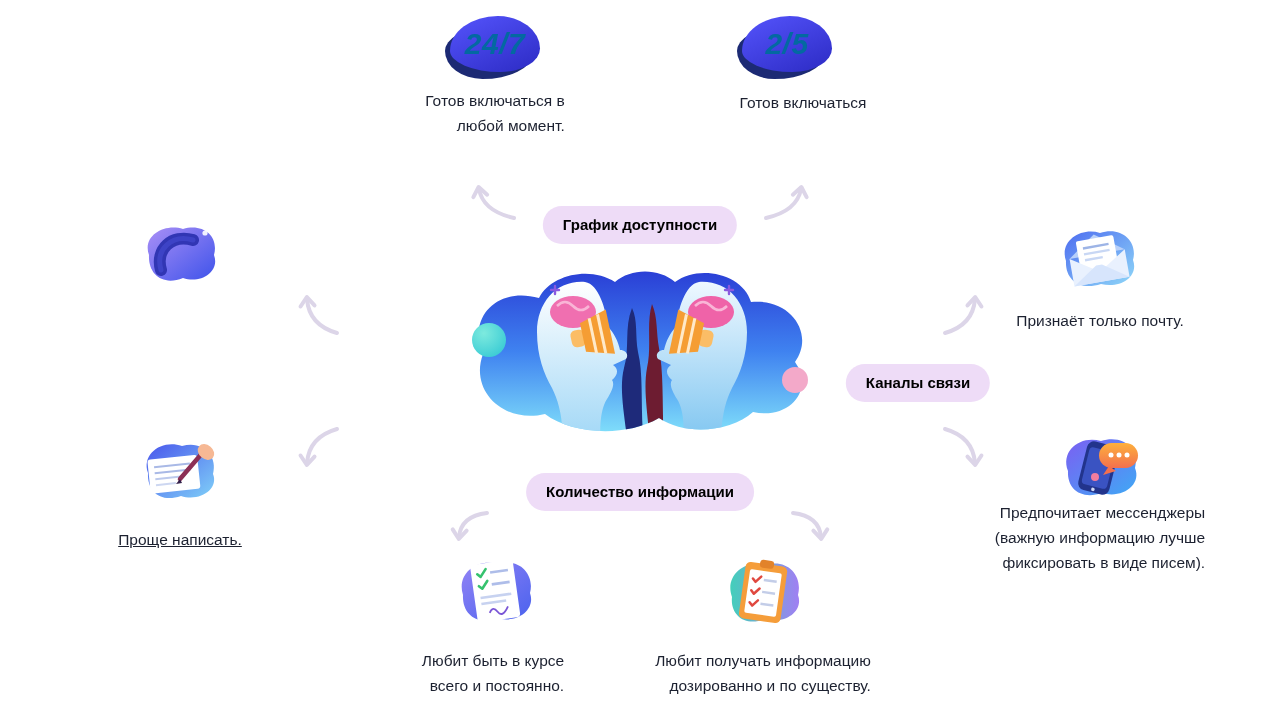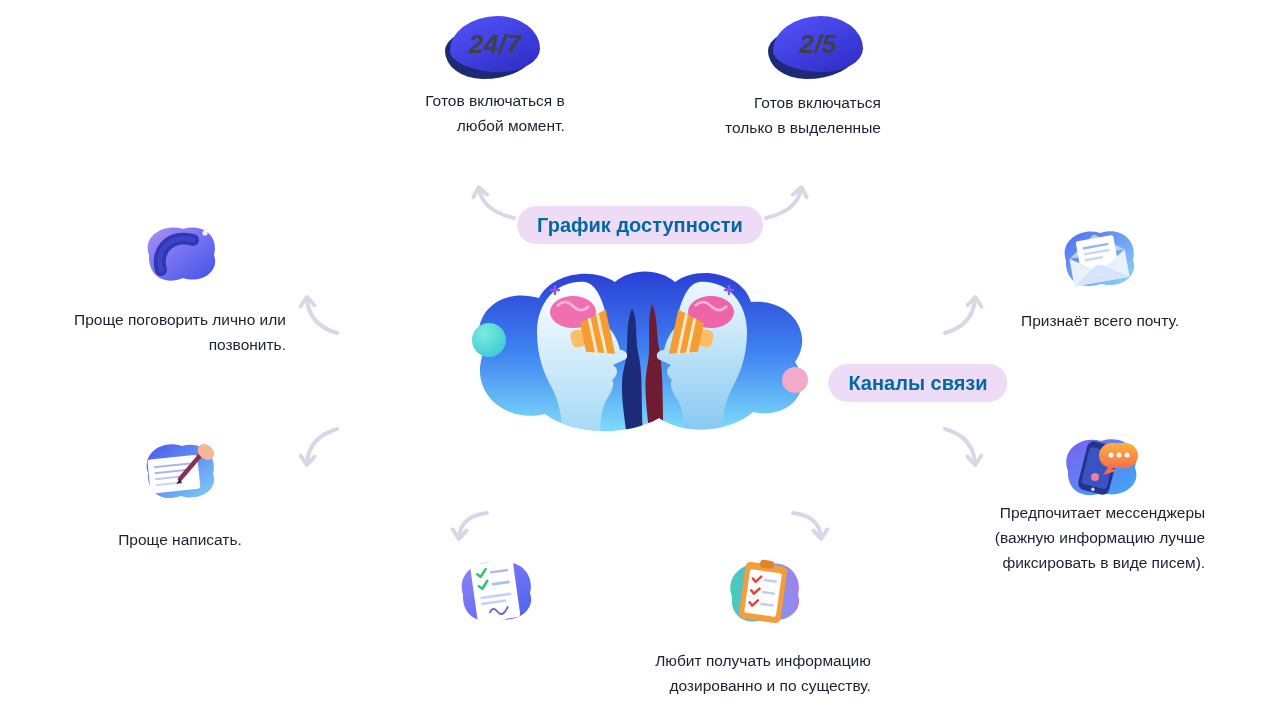--- a/index.html
+++ b/index.html
@@ -10,41 +10,41 @@
   }
   .arrows { position:absolute; inset:0; width:100%; height:100%; z-index:0; }
   .arrow-path { fill:none; stroke:#dcd5e8; stroke-width:4; stroke-linecap:round; }
 
   .figure { position:absolute; transform:translate(-50%,-50%); z-index:1; }
   .figure svg { display:block; }
 
   .pill {
     position:absolute; transform:translate(-50%,-50%); z-index:3;
     background:#eedcf7; border-radius:26px; padding:8px 20px;
-    font-weight:700; font-size:20px; line-height:22px; color:#0369a1;
+    font-weight:700; font-size:15px; line-height:22px; color:#000000;
     text-align:center; white-space:nowrap;
   }
   .pill span { display:block; }
   .pill.two-line { white-space:normal; padding:8px 16px; }
 
   .note {
     position:absolute; transform:translateX(-50%); z-index:2;
     text-align:right; font-size:15.5px; color:#1c2130; width:max-content;
   }
   .note span { display:block; line-height:25px; }
 
   .badge { position:absolute; transform:translate(-50%,-50%); width:90px; height:56px;
            display:flex; align-items:center; justify-content:center; z-index:2; }
   .badge-shadow { position:absolute; left:-5px; right:8px; top:12px; bottom:-7px;
                   background:#1c2a74; border-radius:48% 52% 57% 43% / 45% 52% 48% 55%; }
   .badge-blob { position:absolute; inset:0;
                 background:linear-gradient(155deg,#4f4ef4 15%,#3231cc 85%);
                 border-radius:53% 47% 44% 56% / 62% 58% 42% 38%; }
-  .badge-text { position:relative; font-size:26px; font-weight:800; font-style:italic;
-                color:#404040; letter-spacing:.5px; }
+  .badge-text { position:relative; font-size:30px; font-weight:800; font-style:italic;
+                color:#0369a1; letter-spacing:.5px; }
 </style>
 </head>
 <body>
 
 <div class="stage">
 
   <svg class="arrows" viewBox="0 0 1280 720">
     <defs>
       <marker id="ah" markerUnits="userSpaceOnUse" markerWidth="22" markerHeight="22" refX="10" refY="11" orient="auto">
         <path d="M3,4 L12,11 L3,18" fill="none" stroke="#dcd5e8" stroke-width="4" stroke-linecap="round" stroke-linejoin="round"></path>
@@ -119,59 +119,57 @@
       <circle cx="348" cy="124" r="13" fill="#f3a9c9"></circle>
     </svg>
   </div>
 
   <div class="pill" style="left:640px; top:225px;">
     <span>График доступности</span>
   </div>
   <div class="pill" style="left:918px; top:383px;text-align:right;">
     <span>Каналы связи</span>
   </div>
+  <div class="pill" style="left:640px; top:492px;">
+    <span>Количество информации</span>
+  </div>
 
   <div class="badge" style="left:495px; top:44px;">
     <i class="badge-shadow"></i>
     <i class="badge-blob"></i>
     <span class="badge-text">24/7</span>
   </div>
   <div class="note" style="left:495px; top:88px;">
     <span>Готов включаться в</span>
     <span>любой момент.</span>
   </div>
 
-  <div class="badge" style="left:818px; top:44px;">
+  <div class="badge" style="left:787px; top:44px;">
     <i class="badge-shadow"></i>
     <i class="badge-blob"></i>
     <span class="badge-text">2/5</span>
   </div>
   <div class="note" style="left:787px; top:90px;margin-left:16px;">
     <span>Готов включаться</span>
-    <span>только в выделенные</span>
   </div>
 
   <div class="figure" style="left:180px; top:253px;">
     <svg width="88" height="64" viewBox="0 0 88 64">
       <defs>
         <linearGradient id="gPhone" x1="0" y1="0" x2="1" y2="1">
           <stop offset="0" stop-color="#a98ff6"></stop>
             <stop offset="1" stop-color="#3e53ea"></stop>
         </linearGradient>
       </defs>
       <path d="M13,34 C6,15 28,2 47,8 C68,2 83,16 78,34 C84,50 66,63 47,57 C27,65 12,54 13,34 Z" fill="url(#gPhone)"></path>
       <path d="M25,49 C19,28 36,13 57,19" stroke="#3136b4" stroke-width="12" fill="none" stroke-linecap="round"></path>
       <path d="M25,49 C19,28 36,13 57,19" stroke="#4a4fd8" stroke-width="5" fill="none" stroke-linecap="round" opacity="0.5"></path>
       <circle cx="69" cy="12" r="2.6" fill="#ffffff" opacity="0.9"></circle>
       <circle cx="14" cy="50" r="2" fill="#ffffff" opacity="0.7"></circle>
     </svg>
-  </div>
-  <div class="note" style="left:180px; top:307px;">
-    <span>Проще поговорить лично или</span>
-    <span>позвонить.</span>
   </div>
 
   <div class="figure" style="left:179px; top:470px;">
     <svg width="86" height="66" viewBox="0 0 86 66">
       <defs>
         <linearGradient id="gWrite" x1="0" y1="0" x2="1" y2="1">
           <stop offset="0" stop-color="#4956ec"></stop>
             <stop offset="1" stop-color="#7fd0f8"></stop>
         </linearGradient>
       </defs>
@@ -181,21 +179,21 @@
         <line x1="19" y1="28" x2="55" y2="28" stroke="#a9b9e6" stroke-width="2"></line>
         <line x1="19" y1="34" x2="55" y2="34" stroke="#a9b9e6" stroke-width="2"></line>
         <line x1="19" y1="40" x2="47" y2="40" stroke="#bcc9ec" stroke-width="2"></line>
         <line x1="19" y1="46" x2="39" y2="46" stroke="#cdd7f1" stroke-width="2"></line>
       </g>
       <line x1="68" y1="14" x2="44" y2="42" stroke="#8c2f55" stroke-width="4.5" stroke-linecap="round"></line>
       <polygon points="44,42 40,47 46,46" fill="#33204a"></polygon>
       <ellipse cx="70" cy="15" rx="9" ry="7" fill="#f6b894" transform="rotate(40 70 15)"></ellipse>
     </svg>
   </div>
-  <div class="note" style="left:180px; top:527px;">
+  <div class="note" style="left:180px; top:527px;text-decoration:underline;">
     <span>Проще написать.</span>
   </div>
 
   <div class="figure" style="left:1098px; top:258px;">
     <svg width="88" height="70" viewBox="0 0 88 70">
       <defs>
         <linearGradient id="gMail" x1="0" y1="0" x2="1" y2="1">
           <stop offset="0" stop-color="#4d6cf0"></stop>
             <stop offset="1" stop-color="#8fd8f8"></stop>
         </linearGradient>
@@ -206,21 +204,21 @@
         <rect x="25" y="15" width="38" height="32" rx="2" fill="#ffffff"></rect>
         <line x1="31" y1="23" x2="57" y2="23" stroke="#9db4e6" stroke-width="2.4"></line>
         <line x1="31" y1="29" x2="57" y2="29" stroke="#c8d7f4" stroke-width="2.4"></line>
         <line x1="31" y1="35" x2="49" y2="35" stroke="#c8d7f4" stroke-width="2.4"></line>
         <polygon points="16,31 44,49 72,31 72,59 16,59" fill="#e9f1fe"></polygon>
         <polygon points="16,59 41,42 47,42 72,59" fill="#d7e5fc"></polygon>
       </g>
     </svg>
   </div>
   <div class="note" style="left:1100px; top:308px;">
-    <span>Признаёт всего почту.</span>
+    <span>Признаёт только почту.</span>
   </div>
 
   <div class="figure" style="left:1100px; top:466px;">
     <svg width="88" height="70" viewBox="0 0 88 70">
       <defs>
         <linearGradient id="gMsg" x1="0" y1="0" x2="1" y2="1">
           <stop offset="0" stop-color="#7b5ff2"></stop>
             <stop offset="1" stop-color="#3fa9f5"></stop>
         </linearGradient>
         <linearGradient id="gBub" x1="0" y1="0" x2="0" y2="1">
@@ -261,20 +259,24 @@
         <rect x="23" y="9" width="43" height="58" rx="4" fill="#ffffff"></rect>
         <path d="M29,19 l3,3 l6,-7" stroke="#35c26e" stroke-width="2.6" fill="none" stroke-linecap="round" stroke-linejoin="round"></path>
         <line x1="42" y1="19" x2="60" y2="19" stroke="#aebde9" stroke-width="2.6"></line>
         <path d="M29,31 l3,3 l6,-7" stroke="#35c26e" stroke-width="2.6" fill="none" stroke-linecap="round" stroke-linejoin="round"></path>
         <line x1="42" y1="31" x2="60" y2="31" stroke="#aebde9" stroke-width="2.6"></line>
         <line x1="29" y1="43" x2="60" y2="43" stroke="#c7d2f0" stroke-width="2.6"></line>
         <line x1="29" y1="49" x2="54" y2="49" stroke="#c7d2f0" stroke-width="2.6"></line>
         <path d="M36,59 q4,-7 8,0 q4,7 11,-4" stroke="#7a55d6" stroke-width="1.8" fill="none"></path>
       </g>
     </svg>
+  </div>
+  <div class="note" style="left:493px; top:648px;">
+    <span>Любит быть в курсе</span>
+    <span>всего и постоянно.</span>
   </div>
 
   <div class="figure" style="left:763px; top:592px;">
     <svg width="86" height="78" viewBox="0 0 86 78">
       <defs>
         <linearGradient id="gClip" x1="0" y1="0" x2="1" y2="0">
           <stop offset="0" stop-color="#43cfba"></stop>
             <stop offset="1" stop-color="#a07ff3"></stop>
         </linearGradient>
       </defs>

